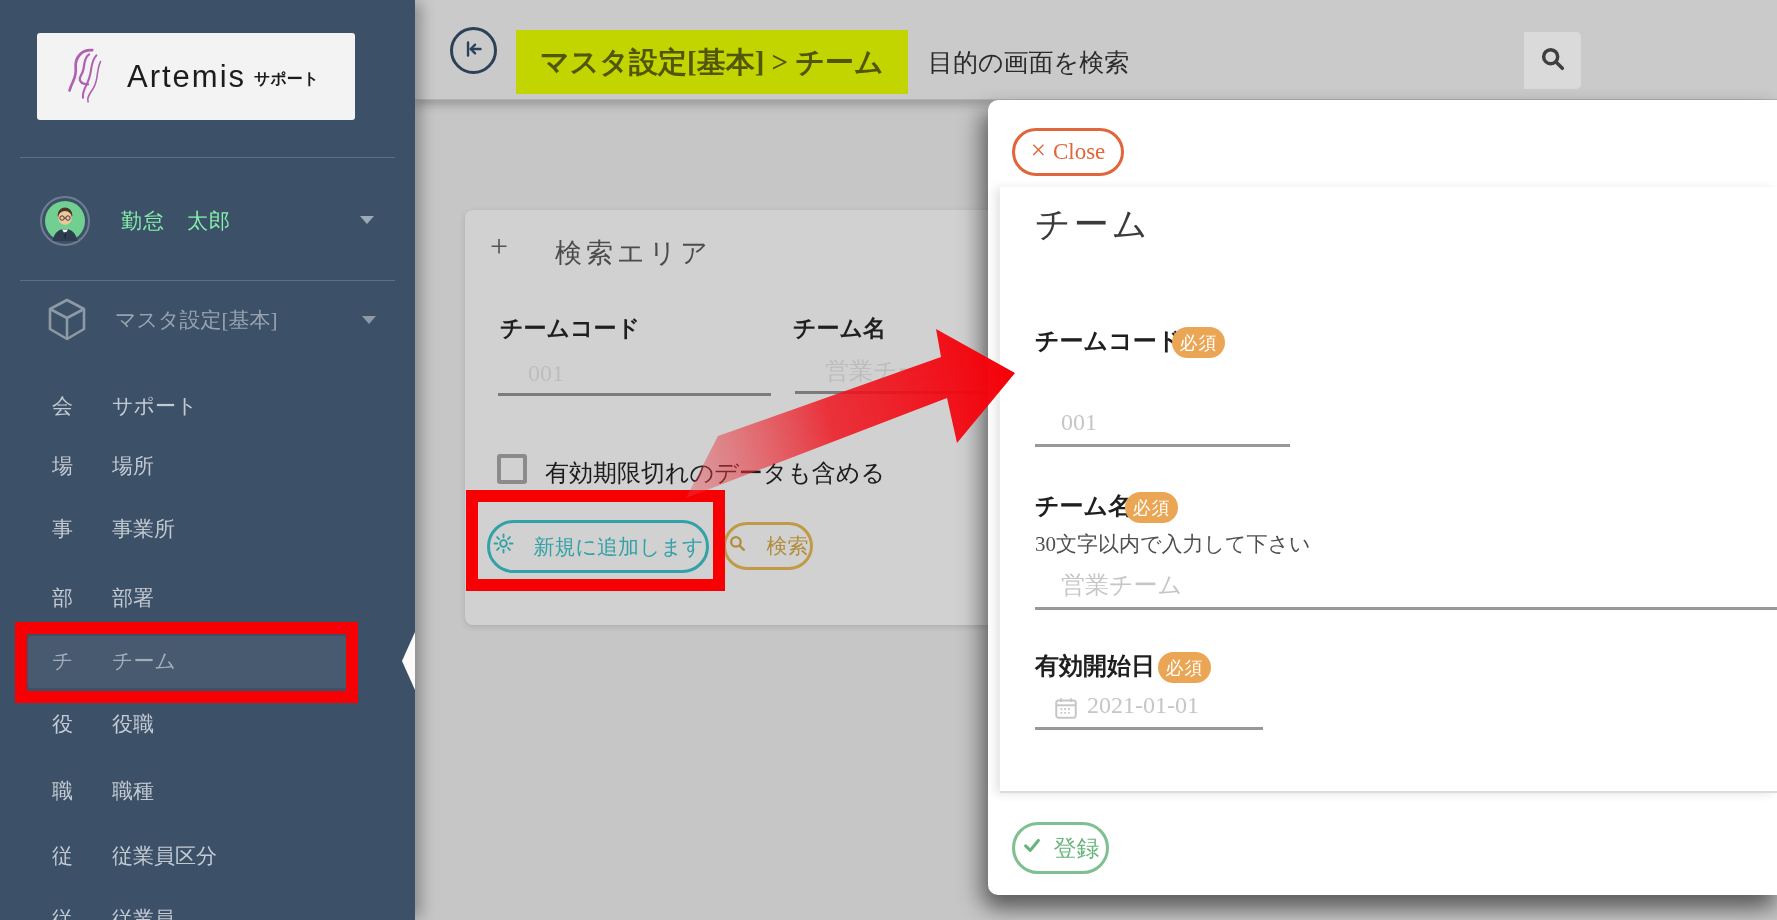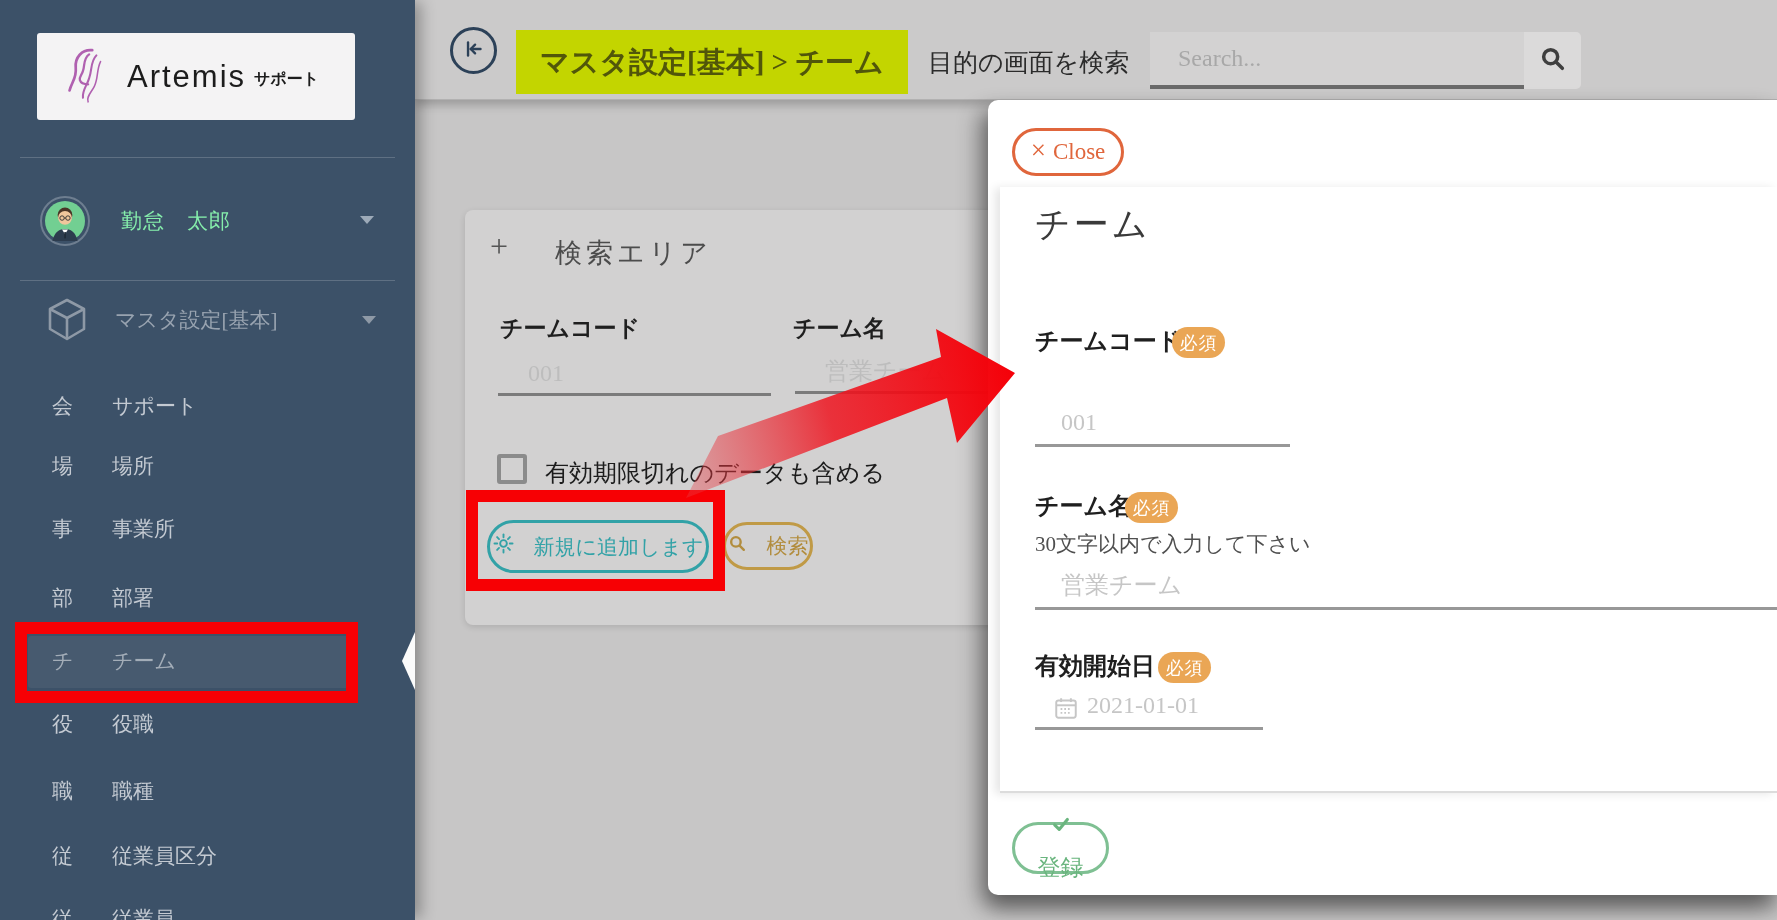--- a/index.html
+++ b/index.html
@@ -95,40 +95,39 @@
   .m-helper { position:absolute; font-size:21px; color:#4f4f4f; }
   .m-input { position:absolute; background:transparent; border:none; border-bottom:3px solid #989898;
              font-family:"Liberation Serif",serif; font-size:24px; color:#333; padding:0 0 8px 26px; outline:none; }
   .m-input::placeholder { color:#c6c6c6; }
   .date-wrap { position:absolute; left:35px; top:505px; width:228px; }
   .date-wrap svg { position:absolute; left:18px; top:3px; }
   .date-input { position:static; width:228px; padding-left:52px; }
   .submit-btn { position:absolute; left:24px; top:722px; width:97px; height:52px; border:3px solid #7fc093;
                 border-radius:27px; background:#fff; color:#6ab57e; font-size:23px;
                 display:flex; align-items:center; justify-content:center; gap:12px;
-                font-family:"Liberation Serif",serif; cursor:pointer;flex-direction:column; }
+                font-family:"Liberation Serif",serif; cursor:pointer; }
 </style>
 </head>
 <body>
 
 <div id="screen">
 
   <div class="header"></div>
   <div class="collapse-btn">
     <span>
       <svg width="26" height="26" viewBox="0 0 24 24" fill="none" stroke="#2c4158" stroke-width="2.2" stroke-linecap="round" stroke-linejoin="round">
         <line x1="6.5" y1="6" x2="6.5" y2="18"></line>
           <line x1="18" y1="12" x2="9" y2="12"></line>
           <polyline points="13,8 9,12 13,16"></polyline>
       </svg>
     </span>
   </div>
   <div class="breadcrumb">マスタ設定[基本] &gt; チーム</div>
   <div class="search-label">目的の画面を検索</div>
-  <input class="hdr-search" type="text" placeholder="Search..." style="">
   <button class="hdr-search-btn">
     <span>
       <svg width="28" height="28" viewBox="0 0 24 24" fill="none" stroke="#3f3f3f" stroke-width="3" stroke-linecap="round">
         <circle cx="10" cy="10" r="6"></circle>
           <line x1="14.6" y1="14.6" x2="20" y2="20"></line>
       </svg>
     </span>
   </button>
 
   <div class="card">

